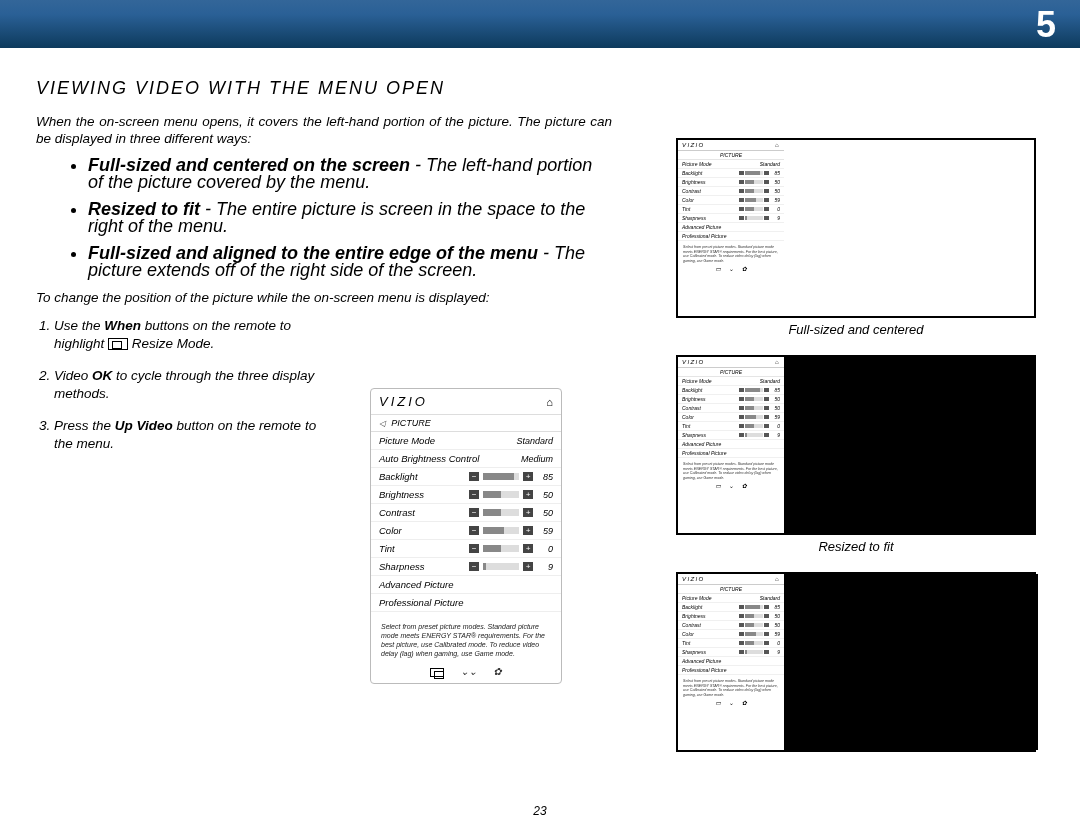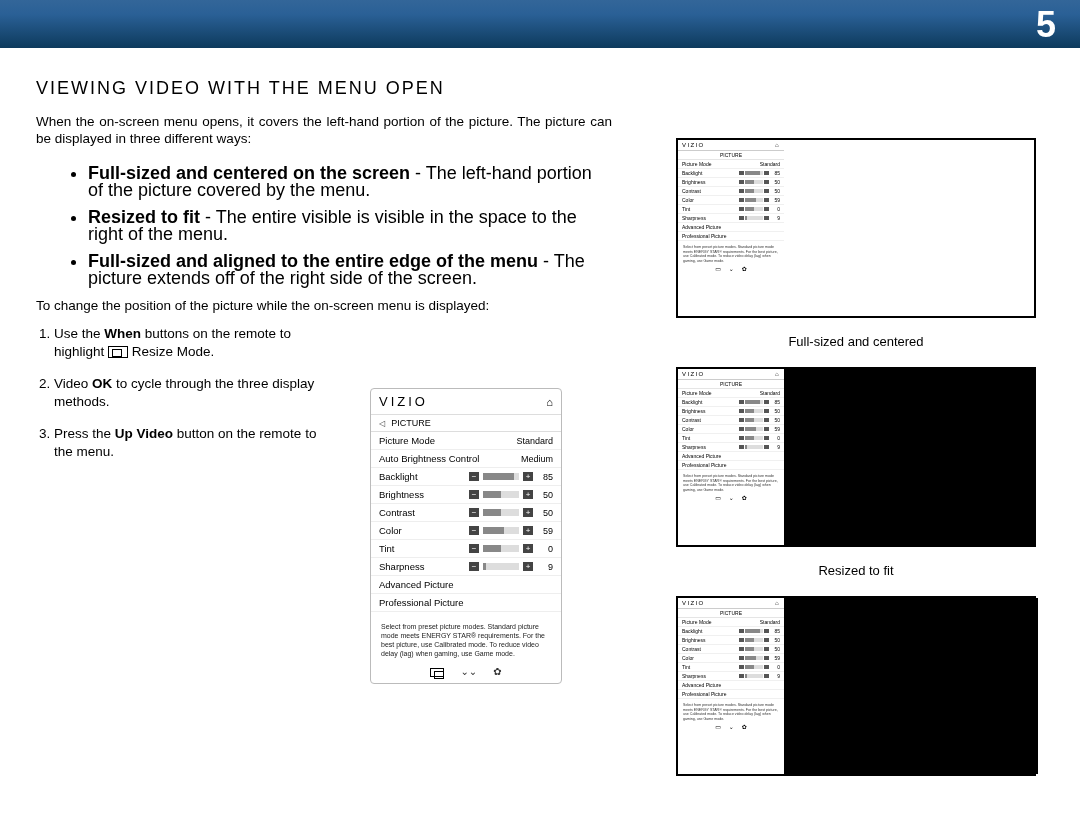--- a/index.html
+++ b/index.html
@@ -1,23 +1,23 @@
 <!DOCTYPE html>
 <html><head>
 <meta charset="utf-8">
 <style>
   * { box-sizing: border-box; margin: 0; padding: 0; }
   html, body { width: 1080px; height: 834px; font-family: Helvetica, Arial, sans-serif; color: #000; background: #fff; }
   .page { position: relative; width: 1080px; height: 834px; }
   .topband { height: 48px; background: linear-gradient(180deg, #336699 0%, #2a6096 30%, #0d3a5c 100%); position: relative; }
   .pagebadge { position: absolute; right: 24px; top: 4px; color: #fff; font-size: 36px; font-weight: 700; }
-  .content { position: absolute; left: 36px; right: 36px; top: 78px; bottom: 12px; }
+  .content { position: absolute; left: 36px; right: 36px; top: 78px; bottom: 12px; font-style: italic; }
   h1.heading { font-size: 18px; letter-spacing: 2px; font-weight: 400; margin-bottom: 14px; }
   .bodycol { width: 576px; }
-  p.intro { font-size: 13.5px; line-height: 17px; text-align: justify; margin-bottom: 18px; }
+  p.intro { font-size: 13.5px; line-height: 17px; text-align: justify; margin-bottom: 10px; }
   ul.bullets { list-style: disc; padding-left: 52px; font-size: 18px; }
   ul.bullets li { margin-bottom: 10px; padding-right: 2px; line-height: 17px; }
   p.para { font-size: 13.5px; line-height: 18px; margin: 6px 0 10px 0; }
   ol.steps { list-style: decimal; padding-left: 18px; font-size: 13.5px; width: 290px; }
   ol.steps li { margin-bottom: 14px; line-height: 18px; }
   .b { font-weight: 700; }
   .resize-icon { display: inline-block; width: 20px; height: 12px; border: 1px solid #000; vertical-align: -2px; position: relative; }
   .resize-icon::after { content: ""; position: absolute; left: 3px; top: 2px; width: 8px; height: 6px; border: 1px solid #000; }
 
   .bigmenu { position: absolute; left: 334px; top: 310px; width: 192px; border: 1px solid #bbb; border-radius: 4px; font-size: 10px; background: #fff; }
@@ -33,21 +33,21 @@
   .slider .btn { width: 10px; height: 9px; background: #444; color: #fff; font-size: 8px; line-height: 9px; text-align: center; }
   .slider .track { width: 36px; height: 7px; background: #ddd; position: relative; }
   .slider .fill { position: absolute; left: 0; top: 0; bottom: 0; background: #888; }
   .bigmenu .note { font-size: 7px; line-height: 9px; padding: 10px 10px 4px 10px; color: #222; }
   .bigmenu .footer { display: flex; gap: 16px; justify-content: center; padding: 4px 0 6px 0; color: #333; }
   .footer .ico { font-size: 10px; }
 
   .thumbs { position: absolute; left: 630px; top: 60px; width: 380px; }
   .thumb { margin-bottom: 18px; }
   .thumb .frame { width: 360px; height: 180px; border: 2px solid #000; background: #fff; position: relative; margin: 0 auto; }
-  .thumb .caption { text-align: center; font-size: 13px; margin-top: 16px; }
+  .thumb .caption { text-align: center; font-size: 13px; margin-top: 4px; }
   .thumb .black { position: absolute; background: #000; }
 
   .mini { position: absolute; left: 0; top: 0; width: 106px; height: 176px; background: #fff; font-size: 5px; }
   .mini .mhdr { display: flex; justify-content: space-between; padding: 2px 4px; font-size: 6px; letter-spacing: 1.4px; border-bottom: 1px solid #ccc; }
   .mini .mtitle { text-align: center; font-size: 5px; padding: 1px 0; border-bottom: 1px solid #e5e5e5; }
   .mini .mrow { display: flex; justify-content: space-between; align-items: center; padding: 0.5px 4px; border-bottom: 1px solid #f0f0f0; height: 9px; }
   .mini .mrow .ms { display: flex; align-items: center; gap: 1px; }
   .mini .ms .mb { width: 5px; height: 4px; background: #555; }
   .mini .ms .mt { width: 18px; height: 3.5px; background: #ddd; position: relative; }
   .mini .ms .mf { position: absolute; left: 0; top: 0; bottom: 0; background: #888; }
@@ -65,21 +65,21 @@
   </div>
 
   <div class="content">
     <h1 class="heading">VIEWING  VIDEO WITH THE MENU OPEN</h1>
 
     <div class="bodycol">
       <p class="intro">When the on-screen menu opens, it covers the left-hand portion of the picture. The picture can be displayed in three different ways:</p>
 
       <ul class="bullets">
         <li><span class="b">Full-sized and centered on the screen</span><span> - The left-hand portion of the picture covered by the menu.</span></li>
-        <li><span class="b">Resized to fit</span><span> - The entire visible is visible in the space to the right of the menu.</span></li>
+        <li><span class="b">Resized to fit</span><span> - The entire picture is screen in the space to the right of the menu.</span></li>
         <li><span class="b">Full-sized and aligned to the entire edge of the menu</span><span> - The picture extends off of the right side of the screen.</span></li>
       </ul>
 
       <p class="para">To change the position of the picture while the on-screen menu is displayed:</p>
 
       <ol class="steps">
         <li><span>Use the </span><span class="b">When</span><span> buttons on the remote to highlight </span><span class="resize-icon"></span><span> Resize Mode.</span></li>
         <li><span>Video </span><span class="b">OK</span><span> to cycle through the three display methods.</span></li>
         <li><span>Press the </span><span class="b">Up Video</span><span> button on the remote to the menu.</span></li>
       </ol>
@@ -471,14 +471,15 @@
                 <span>▭</span>
                 <span>⌄</span>
                 <span>✿</span>
               </div>
             </div>
             <div class="black" style="left: 106px; top: 0px; width: 254px; height: 176px;"></div>
           </div>
         </div>
       </div>
 
+    <div class="pagenum">23</div>
   </div>
 </div>
 
 </body></html>

